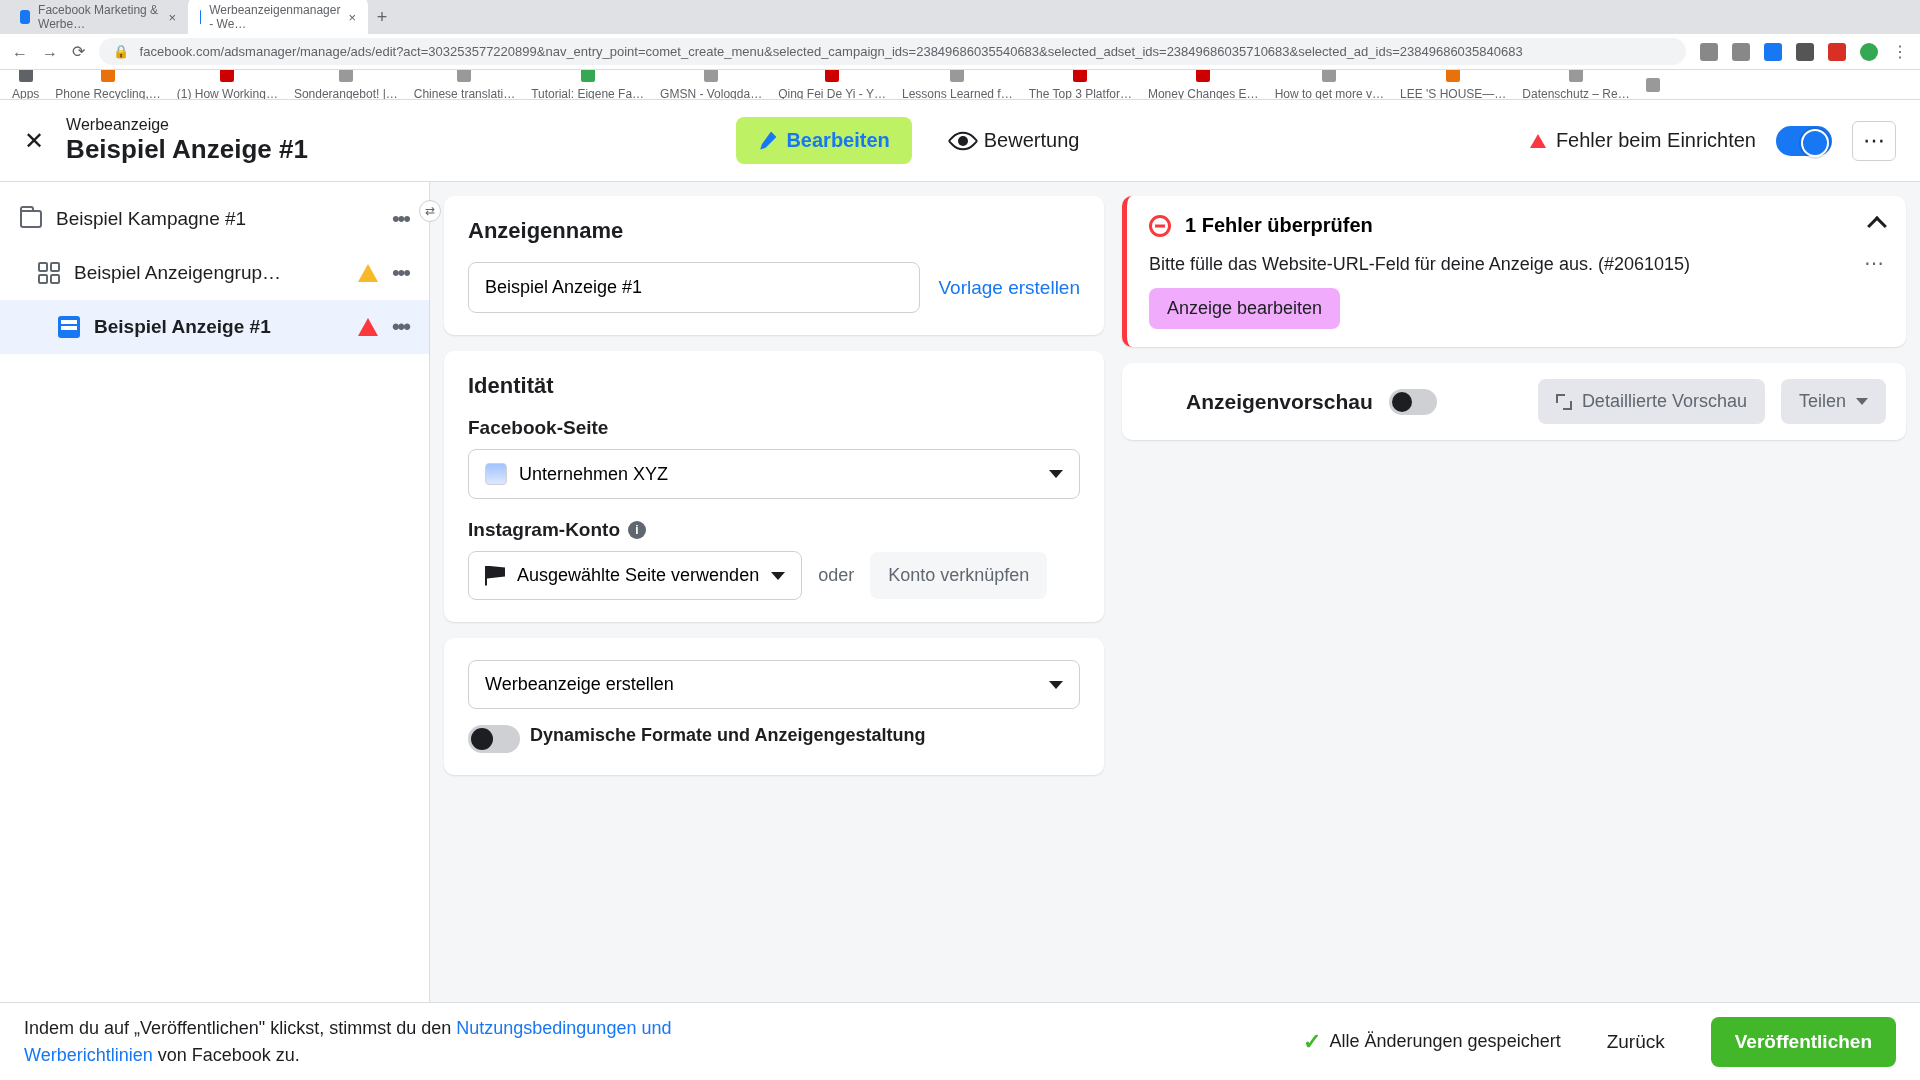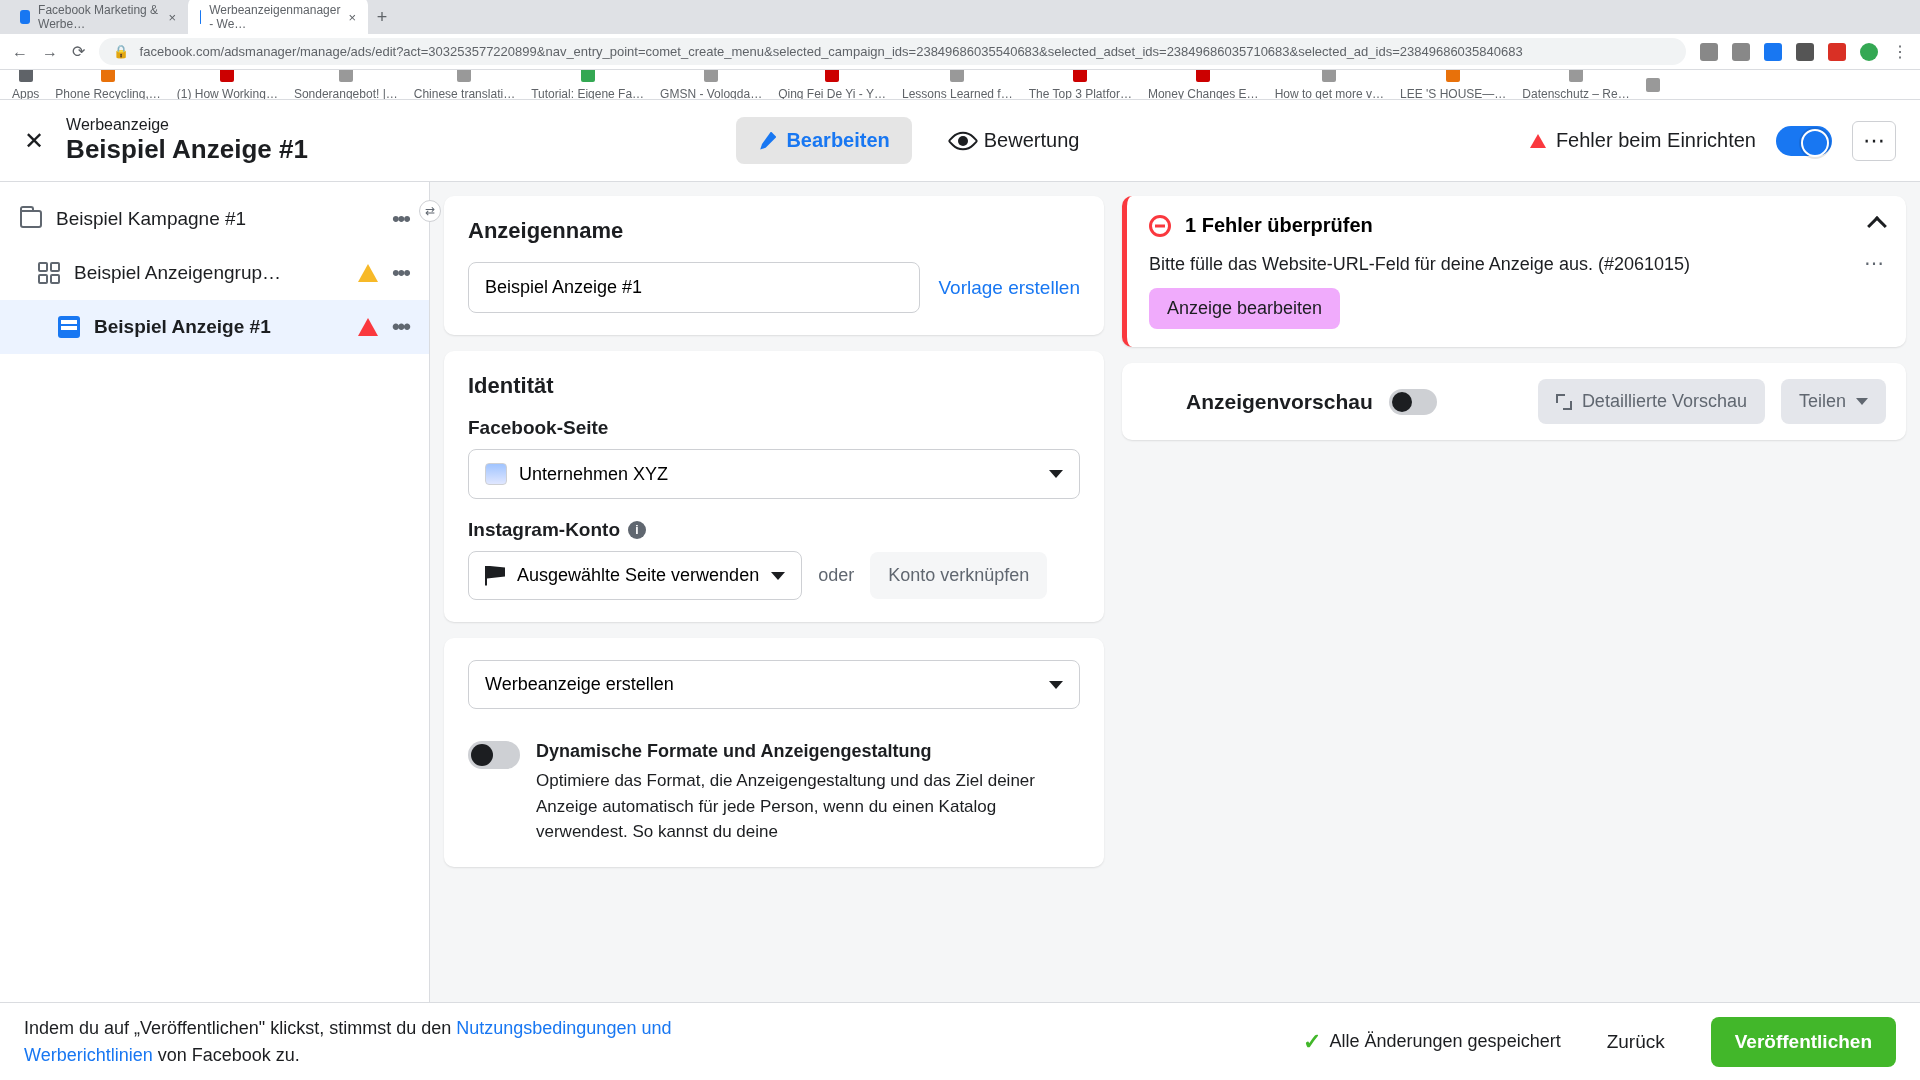--- a/index.html
+++ b/index.html
@@ -28,21 +28,21 @@
 .bm-ico { width: 14px; height: 14px; border-radius: 2px; }
 
 
 .app-header { display: flex; align-items: center; background: #fff; height: 82px; padding: 0 24px; border-bottom: 1px solid #dadce0; }
 .close-btn { font-size: 24px; color: #1c1e21; cursor: pointer; margin-right: 22px; }
 .title-block { flex: 0 0 auto; }
 .title-small { font-size: 16px; color: #1c1e21; }
 .title-big { font-size: 26px; font-weight: 700; color: #1c1e21; }
 .header-center { flex: 1; display: flex; justify-content: center; gap: 18px; }
 .hc-btn { display: flex; align-items: center; gap: 10px; padding: 12px 22px; border-radius: 8px; font-size: 20px; cursor: pointer; }
-.hc-btn.edit { background: #e5e5e5; color: #1877f2; font-weight: 600; }
+.hc-btn.edit { background: #bef264; color: #1877f2; font-weight: 600; }
 .hc-btn.review { color: #1c1e21; }
 .pencil { width: 18px; height: 18px; background: #1877f2; clip-path: polygon(70% 0, 100% 30%, 40% 90%, 10% 100%, 20% 70%); }
 .eye { width: 22px; height: 22px; border: 2px solid #1c1e21; border-radius: 70% 10%; transform: rotate(45deg); position: relative; }
 .eye::after { content: ""; position: absolute; inset: 4px; background: #1c1e21; border-radius: 50%; }
 .header-right { display: flex; align-items: center; gap: 20px; }
 .err-txt { display: flex; align-items: center; gap: 10px; font-size: 20px; color: #1c1e21; }
 .tri-err { width: 0; height: 0; border-left: 8px solid transparent; border-right: 8px solid transparent; border-bottom: 14px solid #fa383e; }
 .big-toggle { width: 56px; height: 30px; background: #1877f2; border-radius: 16px; position: relative; cursor: pointer; }
 .big-toggle::after { content: ""; position: absolute; right: 3px; top: 3px; width: 24px; height: 24px; background: #1877f2; border: 2px solid #fff; border-radius: 50%; box-shadow: 0 0 0 2px rgba(0,0,0,0.1); }
 .kebab { font-size: 22px; color: #1c1e21; cursor: pointer; padding: 6px 10px; border: 1px solid #ced0d4; border-radius: 6px; }
@@ -79,21 +79,21 @@
 .sub-label { font-size: 19px; font-weight: 700; color: #1c1e21; margin-bottom: 10px; display: flex; align-items: center; gap: 8px; }
 .info-c { width: 18px; height: 18px; border-radius: 50%; background: #606770; color: #fff; font-size: 12px; display: inline-flex; align-items: center; justify-content: center; font-weight: 700; }
 .dd { display: flex; align-items: center; border: 1px solid #ced0d4; border-radius: 8px; padding: 13px 16px; font-size: 18px; cursor: pointer; gap: 12px; }
 .dd .caret { margin-left: auto; width: 0; height: 0; border-left: 7px solid transparent; border-right: 7px solid transparent; border-top: 8px solid #1c1e21; }
 .page-ico { width: 22px; height: 22px; border-radius: 4px; background: linear-gradient(#a0c4ff, #e0e7ff); border: 1px solid #ced0d4; }
 .flag-ico { width: 20px; height: 20px; background: #1c1e21; clip-path: polygon(0 0, 100% 10%, 100% 55%, 10% 65%, 10% 100%, 0 100%); }
 .ig-row { display: flex; align-items: center; gap: 16px; }
 .ig-row .dd { flex: 0 0 auto; }
 .oder { font-size: 18px; color: #606770; }
 .ghost-btn { background: #f5f6f7; padding: 13px 18px; border-radius: 8px; font-size: 18px; color: #606770; cursor: pointer; }
-.dyn-row { display: flex; gap: 16px; margin-top: 32px; }
+.dyn-row { display: flex; gap: 10px; margin-top: 16px; }
 .off-toggle { width: 52px; height: 28px; background: #ced0d4; border-radius: 14px; position: relative; flex-shrink: 0; cursor: pointer; }
 .off-toggle::after { content: ""; position: absolute; left: 3px; top: 3px; width: 22px; height: 22px; background: #1c1e21; border-radius: 50%; }
 .dyn-title { font-size: 18px; font-weight: 700; color: #1c1e21; margin-bottom: 6px; }
 .dyn-desc { font-size: 17px; color: #1c1e21; line-height: 1.5; }
 
 
 .right { width: 802px; padding: 14px 14px 0 4px; }
 .err-card { background: #fff; border-radius: 10px; box-shadow: 0 1px 2px rgba(0,0,0,0.1); padding: 18px 22px; position: relative; border-left: 5px solid #fa383e; margin-bottom: 16px; }
 .err-head { display: flex; align-items: center; gap: 14px; font-size: 20px; font-weight: 700; margin-bottom: 14px; }
 .minus-circle { width: 22px; height: 22px; border: 3px solid #fa383e; border-radius: 50%; position: relative; }
@@ -313,21 +313,20 @@
 
     <div class="card">
       <div class="dd">
         <span>Werbeanzeige erstellen</span>
         <span class="caret"></span>
       </div>
       <div class="dyn-row">
         <div class="off-toggle"></div>
         <div>
           <div class="dyn-title">Dynamische Formate und Anzeigengestaltung</div>
-          <div class="dyn-desc">Optimiere das Format, die Anzeigengestaltung und das Ziel deiner Anzeige automatisch für jede Person, wenn du einen Katalog verwendest. So kannst du deine</div>
         </div>
       </div>
     </div>
   </div>
 
   <div class="right">
     <div class="err-card">
       <div class="err-head">
         <span class="minus-circle"></span>
         <span>1 Fehler überprüfen</span>

